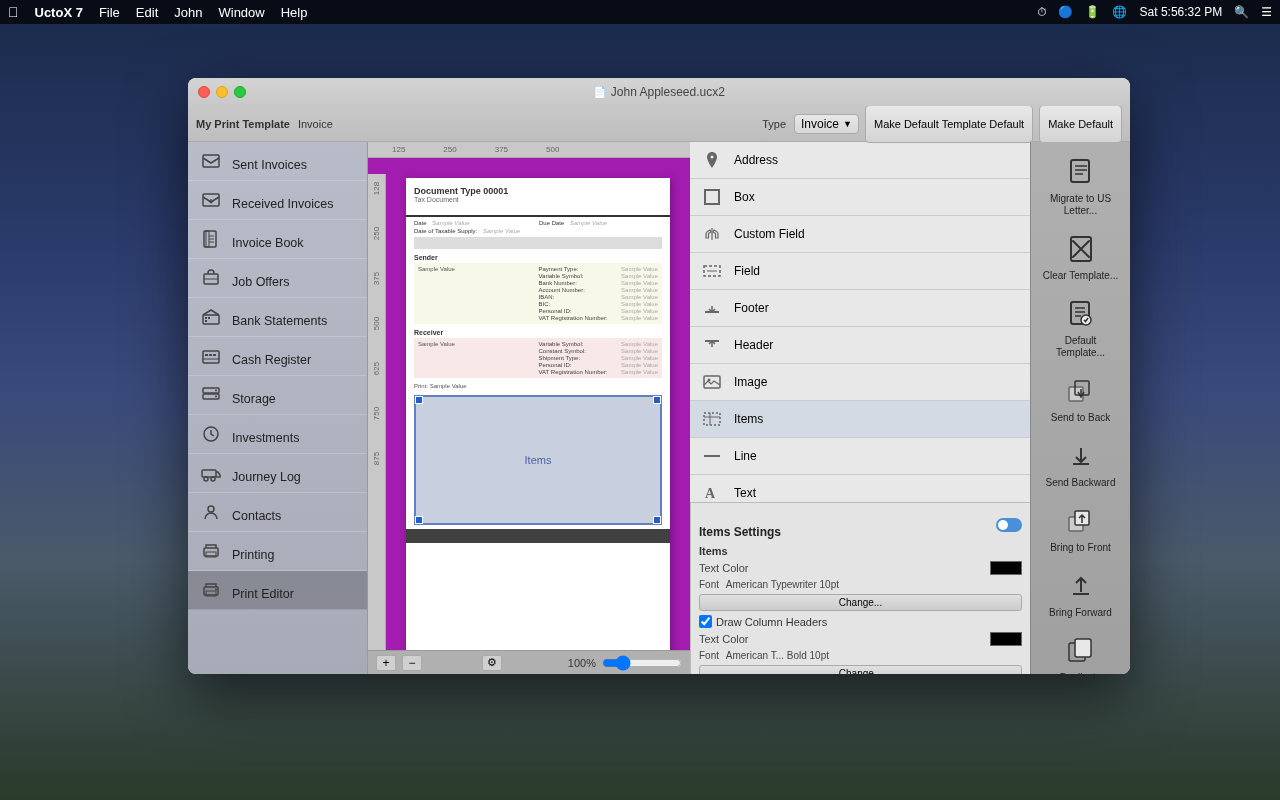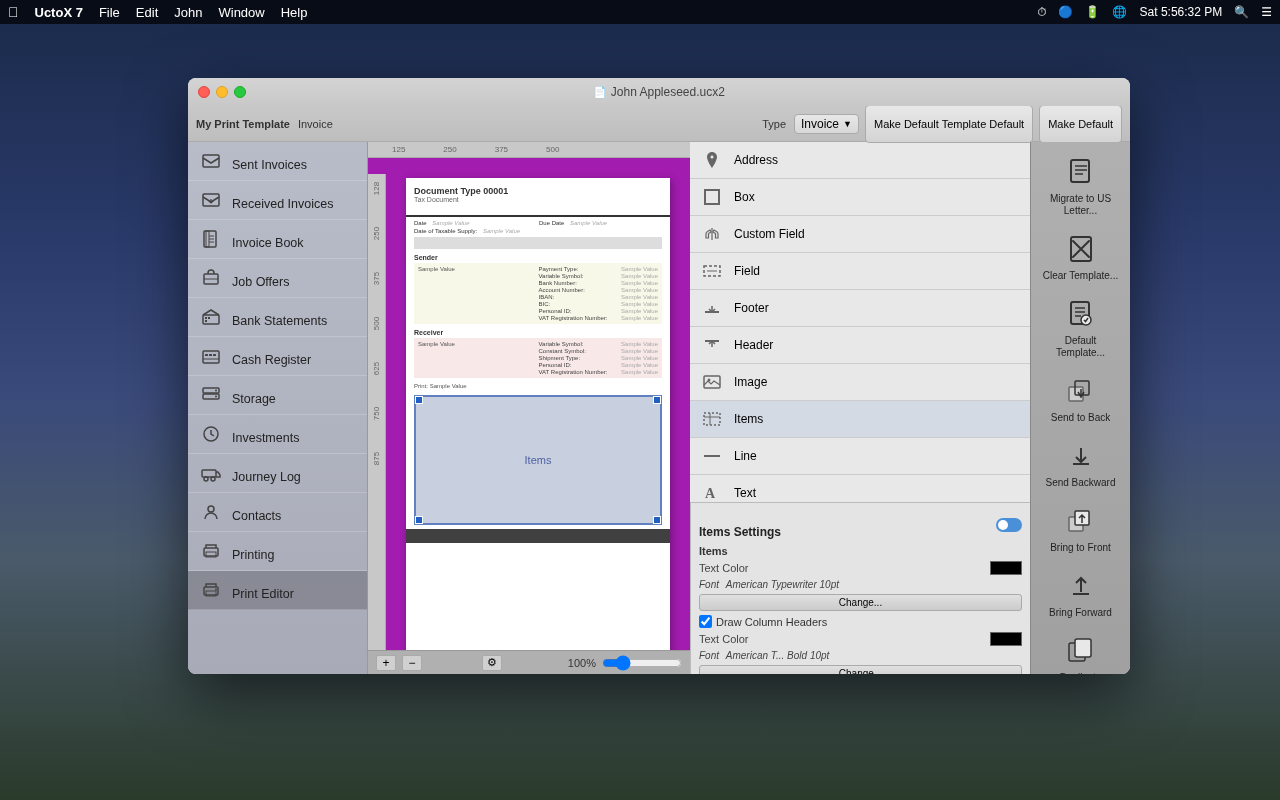--- a/index.html
+++ b/index.html
@@ -350,21 +350,20 @@
     .color-swatch {
       width: 32px;
       height: 14px;
       background: #000;
       border: 1px solid #666;
     }
     .settings-font-row {
       font-size: 10px;
       color: #444;
       margin-bottom: 4px;
-      font-style: italic;
     }
     .change-btn {
       display: block;
       margin: 4px auto;
       padding: 2px 10px;
       font-size: 10px;
       background: linear-gradient(180deg, #e0e0e0, #cccccc);
       border: 1px solid #aaa;
       border-radius: 3px;
       cursor: pointer;

